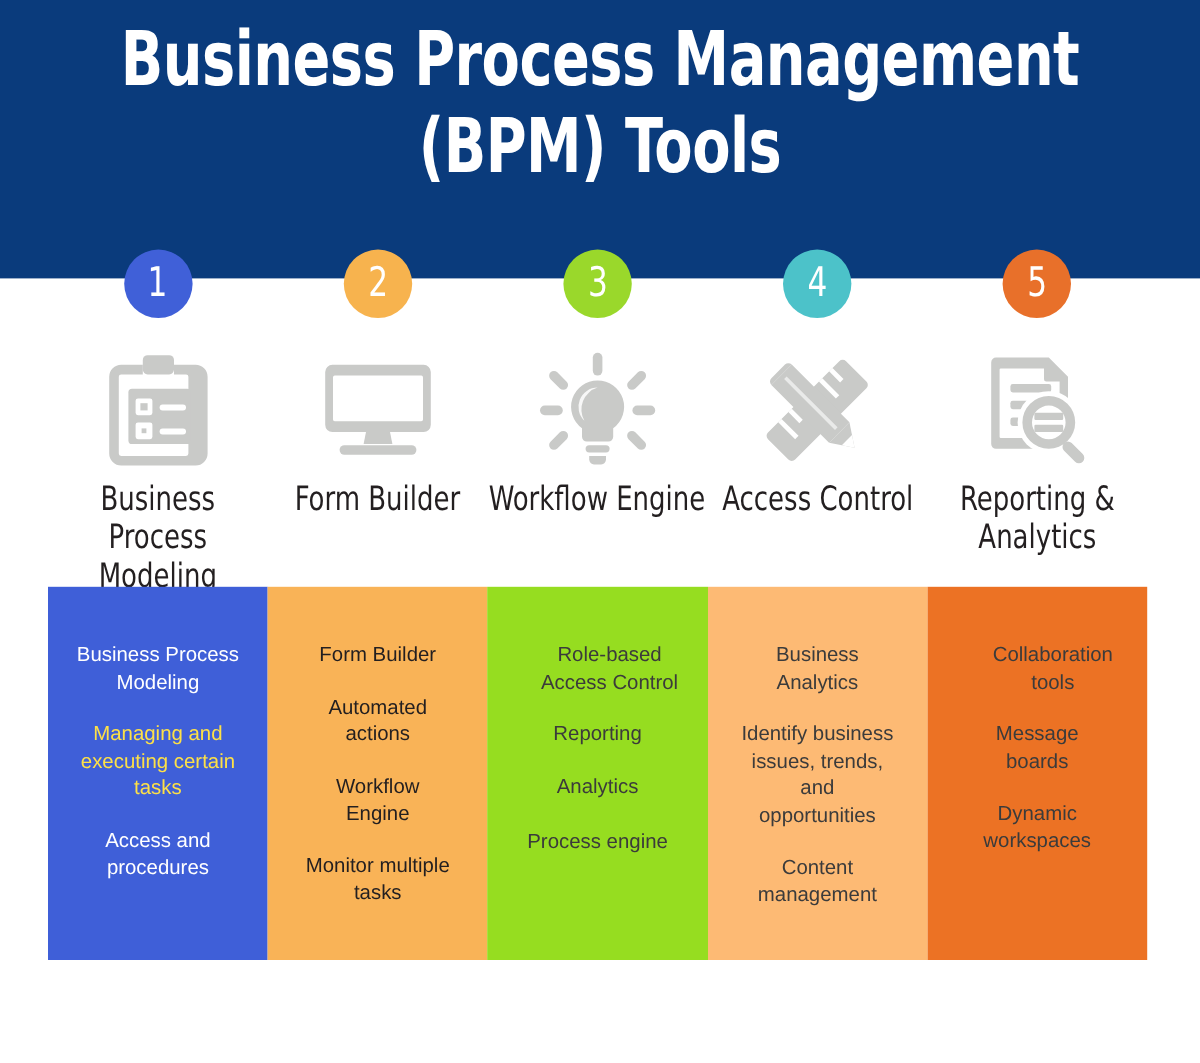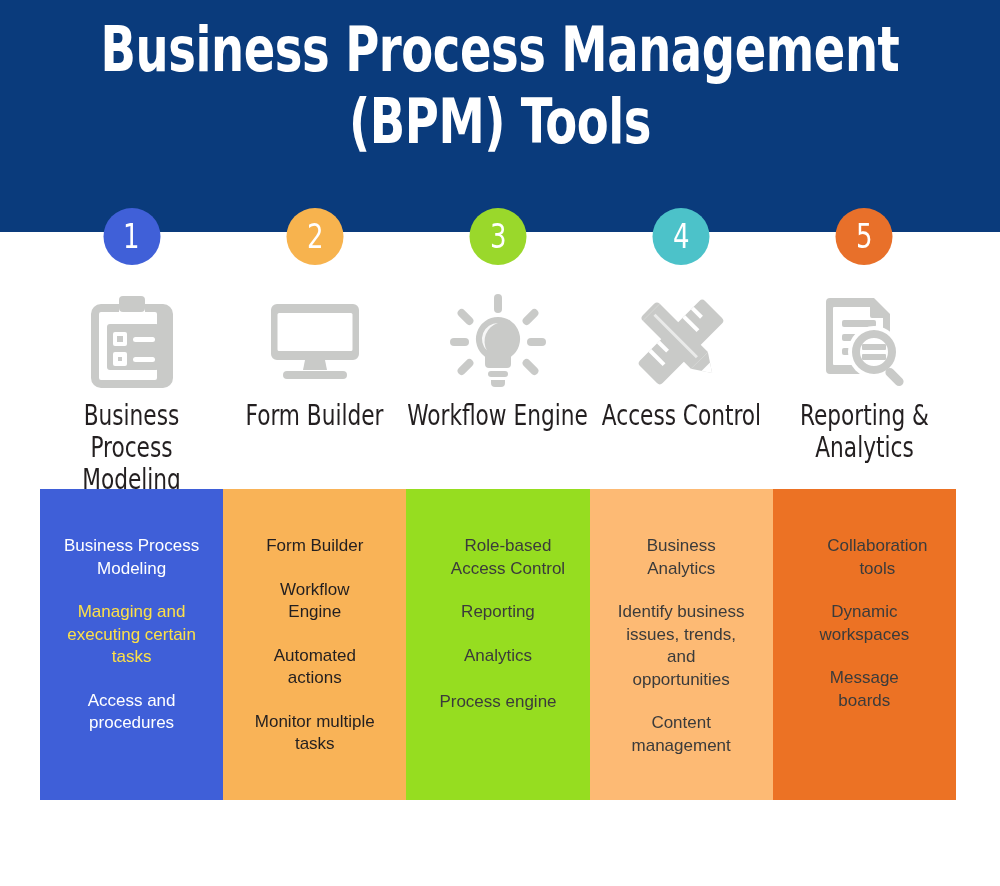--- a/index.html
+++ b/index.html
@@ -183,24 +183,24 @@
       <div class="icon-wrap">
         <svg width="92" height="80" viewBox="0 0 92 80" fill="#c9cac8" aria-hidden="true">
           <path d="M8 2h76a6 6 0 0 1 6 6v44a6 6 0 0 1-6 6H8a6 6 0 0 1-6-6V8a6 6 0 0 1 6-6zm2 9a1.5 1.5 0 0 0-1.5 1.5v35A1.5 1.5 0 0 0 10 49h72a1.5 1.5 0 0 0 1.5-1.5v-35A1.5 1.5 0 0 0 82 11H10z"></path>
           <path d="M36 58h20l2 10H34l2-10z"></path>
           <rect x="14" y="69" width="64" height="8" rx="4"></rect>
         </svg>
       </div>
       <div class="col-label">Form Builder</div>
       <div class="panel" style="background:#f9b357;">
         <div class="panel-item" style="color:#231f20;">Form Builder</div>
+        <div class="panel-item" style="color:#231f20;">Automated
+actions</div>
         <div class="panel-item" style="color:#231f20;">Workflow
 Engine</div>
-        <div class="panel-item" style="color:#231f20;">Automated
-actions</div>
         <div class="panel-item" style="color:#231f20;">Monitor multiple
 tasks</div>
       </div>
     </div>
 
     <div class="column">
       <div class="num-badge" style="background:#9ad82b;">
         <span>3</span>
       </div>
       <div class="icon-wrap">
@@ -280,21 +280,21 @@
           <rect x="44" y="48" width="24" height="6" rx="1"></rect>
           <rect x="44" y="58" width="24" height="6" rx="1"></rect>
           <rect x="72" y="70" width="9" height="22" rx="4.5" transform="rotate(-45 76.5 81)"></rect>
         </svg>
       </div>
       <div class="col-label two-line">Reporting &amp;
 Analytics</div>
       <div class="panel" style="background:#ec7224;">
         <div class="panel-item" style="color:#3b3b3b;padding-left:34px;">Collaboration
 tools</div>
+        <div class="panel-item" style="color:#3b3b3b;">Message
+boards</div>
         <div class="panel-item" style="color:#3b3b3b;">Dynamic
 workspaces</div>
-        <div class="panel-item" style="color:#3b3b3b;">Message
-boards</div>
       </div>
     </div>
 
   </div>
 </div>
 
 </body></html>

